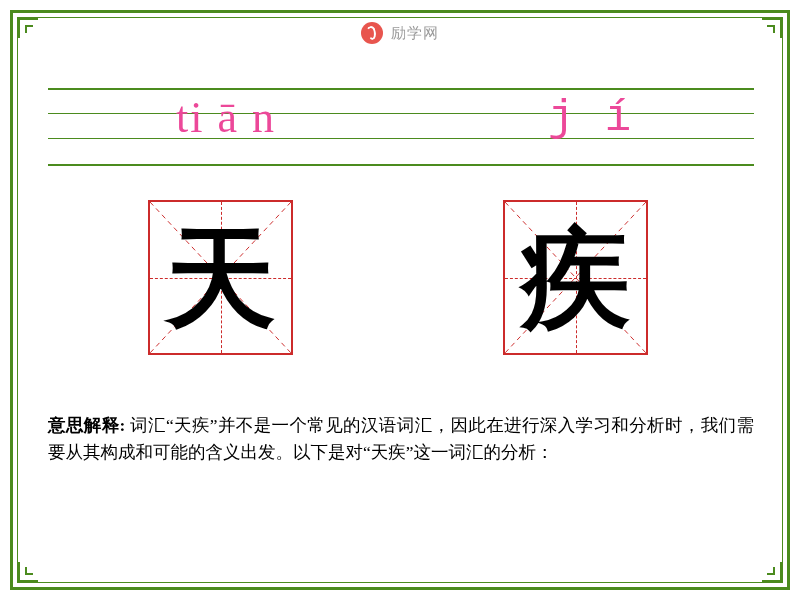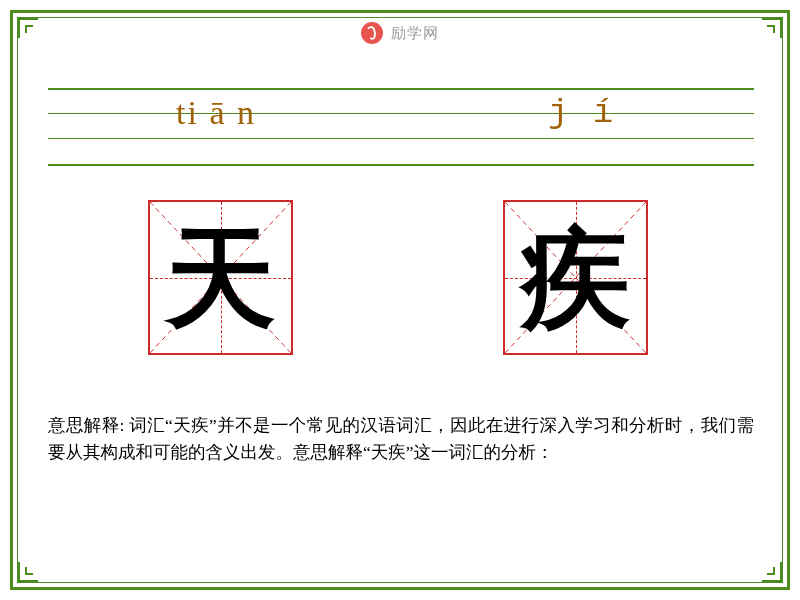--- a/index.html
+++ b/index.html
@@ -119,22 +119,22 @@
   .staff .line.thick { height: 2px; }
   .staff .line.thin { height: 1px; }
   .staff .l0 { top: 0px; }
   .staff .l1 { top: 25px; }
   .staff .l2 { top: 50px; }
   .staff .l3 { top: 76px; }
 
   .pinyin {
     position: absolute;
     font-family: "Liberation Serif", serif;
-    font-size: 34px;
-    color: #a16207;
+    font-size: 44px;
+    color: #ec4899;
     letter-spacing: 2px;
     line-height: 1;
     white-space: nowrap;
   }
   .pinyin-1 { left: 128px; top: 8px; }
   .pinyin-2 { left: 500px; top: 8px; font-family: Liberation Mono, monospace; }
 
   
   .char-box {
     position: absolute;
@@ -180,21 +180,21 @@
     left: 48px;
     top: 412px;
     width: 706px;
     font-family: "Liberation Serif", serif;
     font-size: 17.5px;
     line-height: 1.55;
     color: #000000;
     text-align: justify;
   }
   .explanation .label {
-    font-weight: normal;
+    font-weight: bold;
   }
 </style>
 </head>
 <body>
 
 <div id="page">
 
   <div class="border-frame">
     <div class="border-frame-inner"></div>
   </div>
@@ -259,16 +259,16 @@
     <div class="grid-line hmid"></div>
     <div class="grid-line vmid"></div>
     <svg class="grid-line diag" viewBox="0 0 145 155" preserveAspectRatio="none">
       <line x1="0" y1="0" x2="145" y2="155" stroke="#cc2b2b" stroke-width="1" stroke-dasharray="5,4"></line>
       <line x1="145" y1="0" x2="0" y2="155" stroke="#cc2b2b" stroke-width="1" stroke-dasharray="5,4"></line>
     </svg>
     <div class="char-glyph">疾</div>
   </div>
 
   <div class="explanation">
-    <span class="label">意思解释:</span><span> 词汇“天疾”并不是一个常见的汉语词汇，因此在进行深入学习和分析时，我们需要从其构成和可能的含义出发。意思解释“天疾”这一词汇的分析：</span>
+    <span class="label">意思解释:</span><span> 词汇“天疾”并不是一个常见的汉语词汇，因此在进行深入学习和分析时，我们需要从其构成和可能的含义出发。以下是对“天疾”这一词汇的分析：</span>
   </div>
 
 </div>
 
 </body></html>

